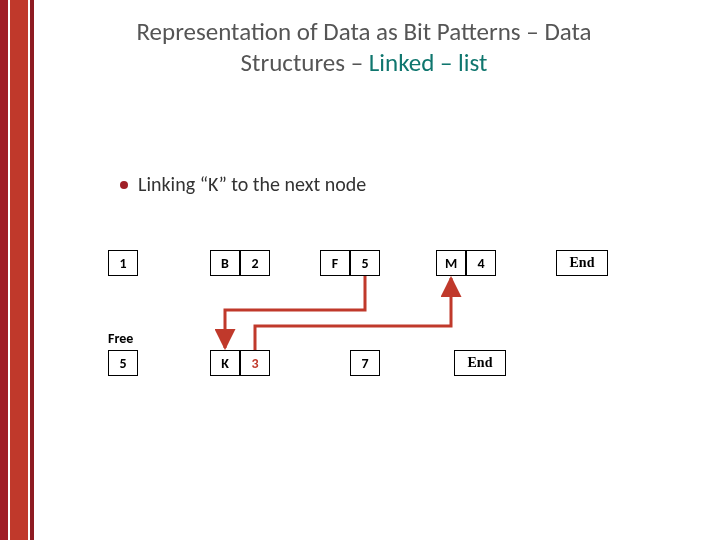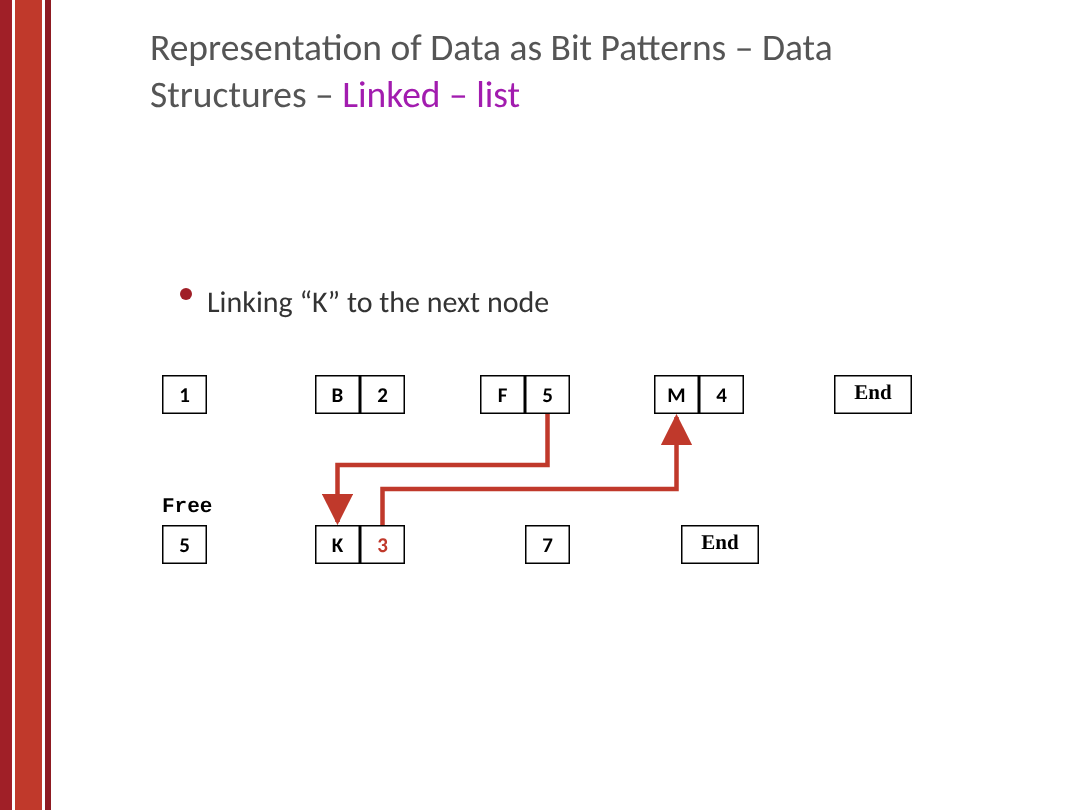--- a/index.html
+++ b/index.html
@@ -17,34 +17,35 @@
     position: absolute;
     left: 0; top: 0;
     width: 34px; height: 540px;
   }
   .rail .bar1 { position:absolute; left:0; top:0; width:8px; height:540px; background:#a01f27; }
   .rail .bar2 { position:absolute; left:10px; top:0; width:18px; height:540px; background:#c0392b; }
   .rail .bar3 { position:absolute; left:30px; top:0; width:4px; height:540px; background:#8e1b22; }
 
   .title {
     position: absolute;
-    left: 100px; top: 16px;
+    left: 84px; top: 16px;
     width: 560px;
-    text-align: left;
+    text-align: center;
     font-size: 25px;
     font-weight: 400;
     color: #555;
     line-height: 1.25;
   }
-  .title .accent { color: #a21caf; }
+  .title .accent { color: #0f766e; }
 
   .bullet-row {
     position: absolute;
-    left: 120px; top: 190px;
+    left: 120px; top: 172px;
     display: flex;
+    align-items: center;
     gap: 10px;
   }
   .bullet-dot {
     width: 8px; height: 8px;
     border-radius: 50%;
     background: #a01f27;
     flex: 0 0 auto;
     margin-top: 2px;
   }
   .bullet-text {
@@ -66,21 +67,20 @@
     font-weight: 700;
     color: #000;
   }
   .cell.w1 { width: 30px; }
   .cell.w2 { width: 52px; font-family: Liberation Serif, serif; }
   .label {
     position: absolute;
     font-size: 14px;
     font-weight: 700;
     color: #000;
-    font-family: Liberation Mono, monospace;
   }
 
   svg.arrows {
     position: absolute;
     left: 0; top: 0;
     width: 720px; height: 540px;
     pointer-events: none;
   }
 </style>
 </head>

